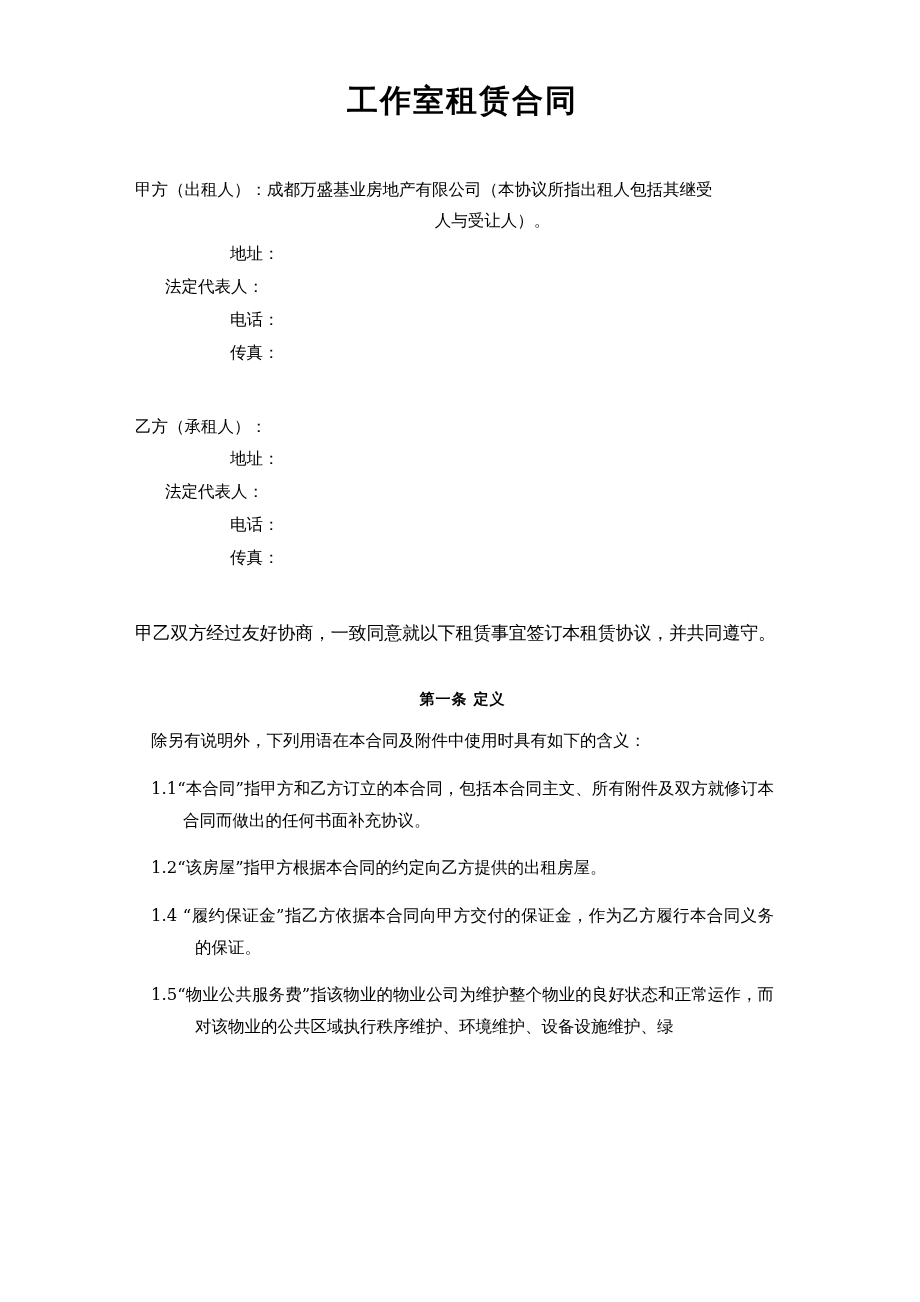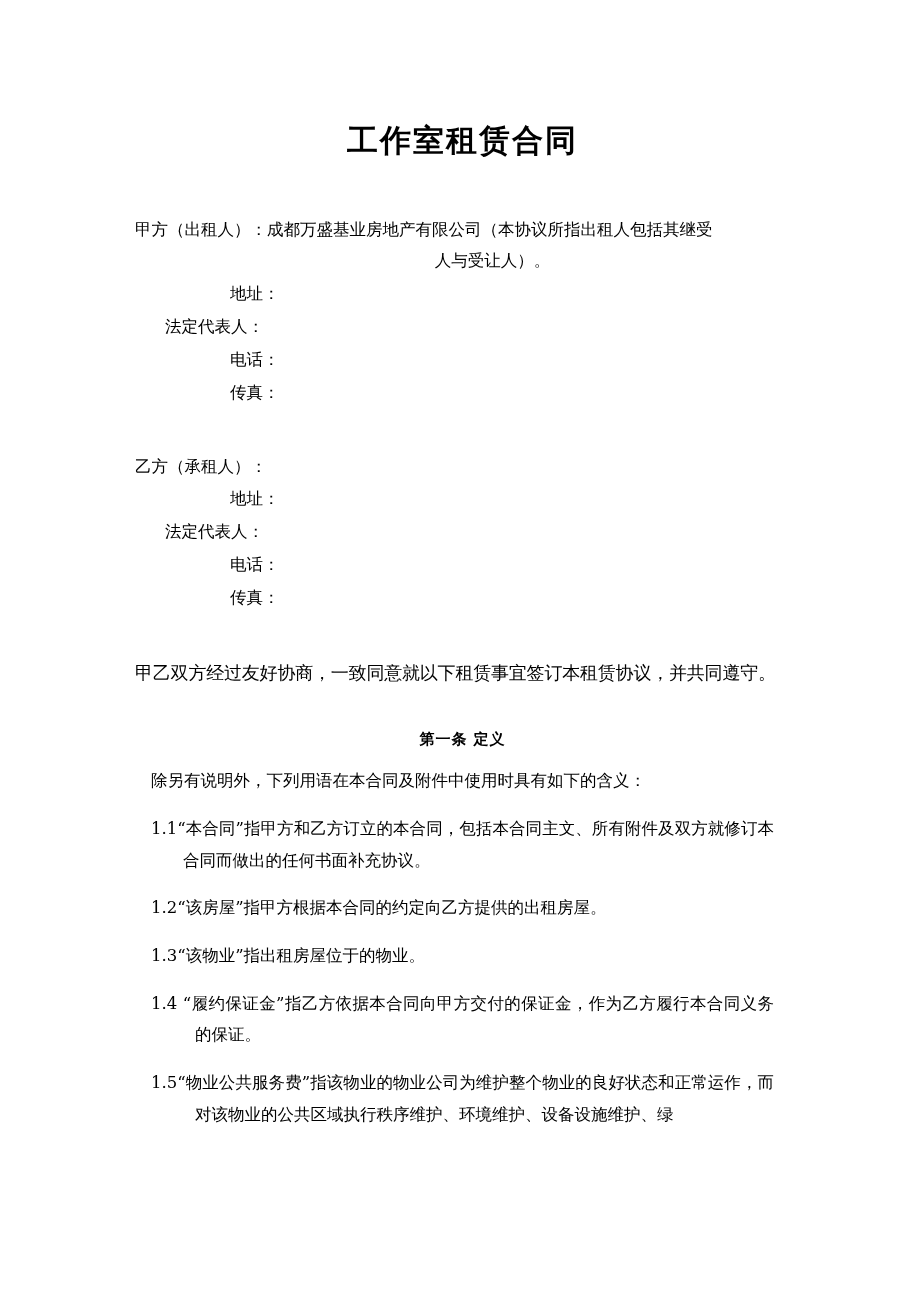--- a/index.html
+++ b/index.html
@@ -6,21 +6,21 @@
     margin: 0;
     padding: 0;
     background: #ffffff;
   }
   .page {
     width: 920px;
     height: 1130px;
     background: #ffffff;
     position: relative;
     box-sizing: border-box;
-    padding: 120px 130px 0 135px;
+    padding: 80px 130px 0 135px;
     font-family: "DejaVu Serif", "Liberation Serif", serif;
     color: #000000;
     overflow: hidden;
   }
   .doc-title {
     text-align: center;
     font-size: 31px;
     font-weight: bold;
     letter-spacing: 2px;
     margin: 0 0 52px 0;
@@ -111,17 +111,16 @@
 
   <p class="agree-line">甲乙双方经过友好协商，一致同意就以下租赁事宜签订本租赁协议，并共同遵守。</p>
 
   <div class="gap-lg"></div>
 
   <h2 class="section-heading">第一条 定义</h2>
 
   <p class="clause">除另有说明外，下列用语在本合同及附件中使用时具有如下的含义：</p>
   <p class="clause hang">1.1“本合同”指甲方和乙方订立的本合同，包括本合同主文、所有附件及双方就修订本合同而做出的任何书面补充协议。</p>
   <p class="clause hang">1.2“该房屋”指甲方根据本合同的约定向乙方提供的出租房屋。</p>
-  <p class="clause hang">1.3“该物业”指出租房屋位于的物业。</p>
   <p class="clause hang2">1.4 “履约保证金”指乙方依据本合同向甲方交付的保证金，作为乙方履行本合同义务的保证。</p>
   <p class="clause hang2">1.5“物业公共服务费”指该物业的物业公司为维护整个物业的良好状态和正常运作，而对该物业的公共区域执行秩序维护、环境维护、设备设施维护、绿</p>
 
 </div>
 
 </body></html>

